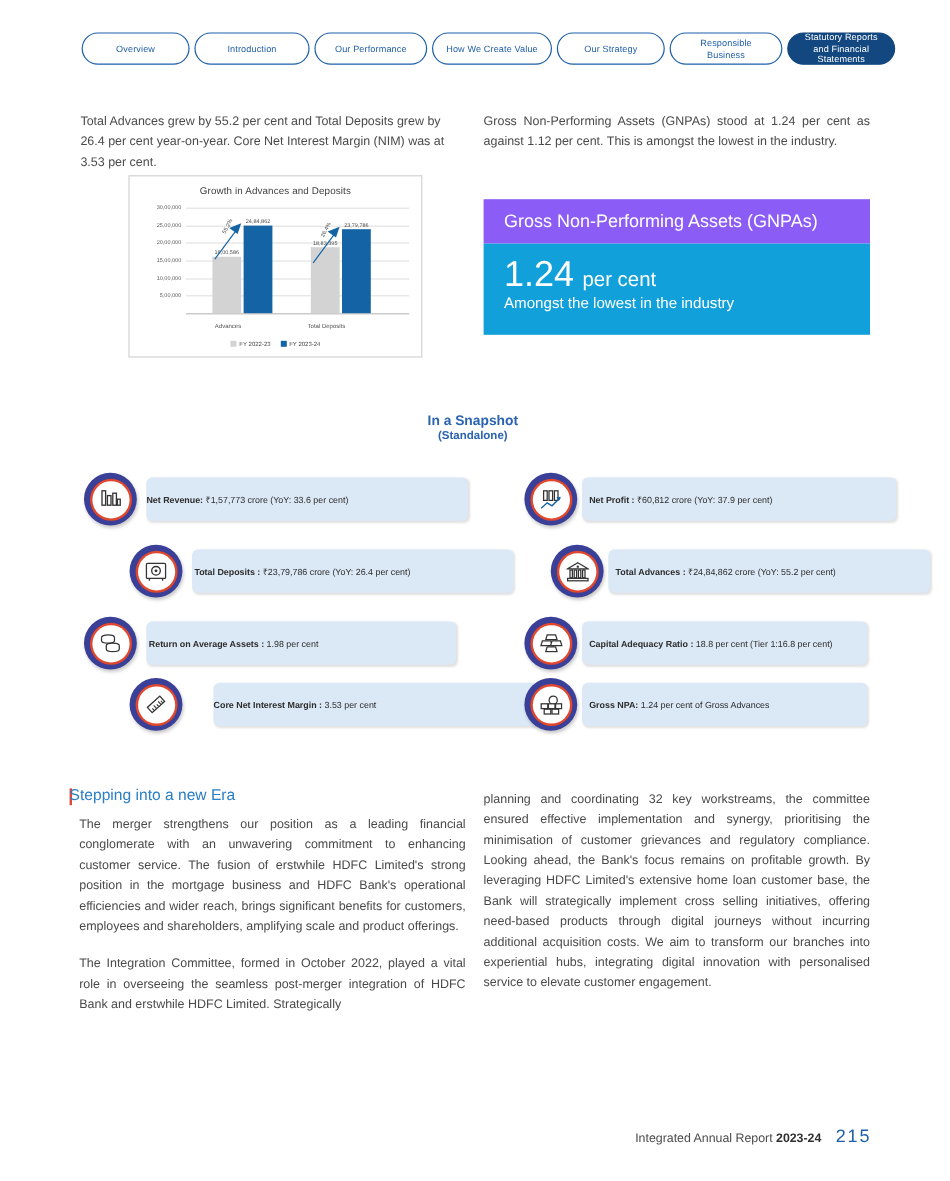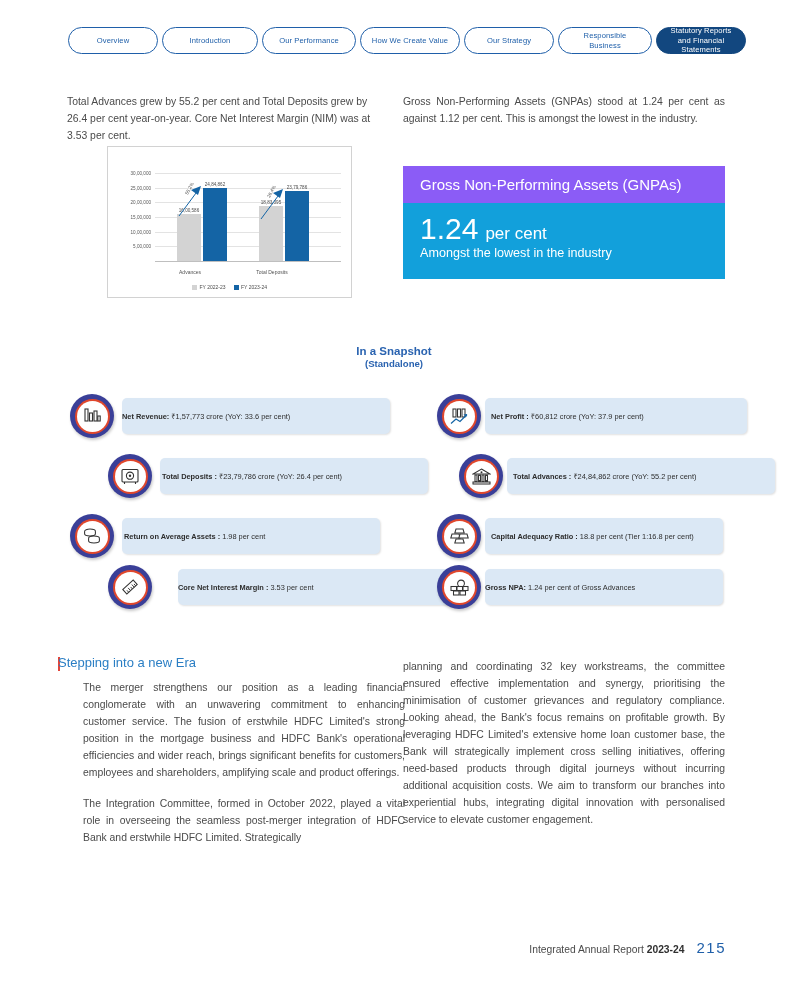--- a/index.html
+++ b/index.html
@@ -145,21 +145,21 @@
 
   
   .sec-head {
     position:absolute; left:58px; top:655px;
     font-size:13px; color:#2a7ec4; font-weight:500;
   }
   .sec-bar {
     position:absolute; left:58px; top:657px; width:2px; height:14px;
     background:#e2453a;
   }
-  .col-left { position:absolute; left:83px; top:680px; width:322px; }
+  .col-left { position:absolute; left:66px; top:680px; width:322px; }
   .col-right { position:absolute; left:403px; top:659px; width:322px; }
   .col-left p, .col-right p {
     margin:0 0 14px 0; font-size:10.4px; line-height:1.63;
     color:#4a4a4a; text-align:justify;
   }
 
   
   .footer {
     position:absolute; right:66px; bottom:28px;
     font-size:10.3px; color:#4a4a4a;
@@ -192,20 +192,21 @@
     </div>
   <div class="pill active">
       <span>Statutory Reports and Financial Statements</span>
     </div>
 </div>
 
 <div class="intro-left">Total Advances grew by  55.2 per cent and Total Deposits grew by 26.4 per cent year-on-year. Core Net Interest Margin (NIM) was at 3.53 per cent.</div>
 <div class="intro-right">Gross Non-Performing Assets (GNPAs) stood at 1.24 per cent as against 1.12 per cent. This is amongst the lowest in the industry.</div>
 
 <div class="chart-card">
+  <div class="chart-title">Growth in Advances and Deposits</div>
   <div class="plot" id="plot">
       <div class="gridline" style="top: 0px;"></div>
       <div class="ytick" style="top: 0px;">30,00,000</div>
       <div class="gridline" style="top: 14.6667px;"></div>
       <div class="ytick" style="top: 14.6667px;">25,00,000</div>
       <div class="gridline" style="top: 29.3333px;"></div>
       <div class="ytick" style="top: 29.3333px;">20,00,000</div>
       <div class="gridline" style="top: 44px;"></div>
       <div class="ytick" style="top: 44px;">15,00,000</div>
       <div class="gridline" style="top: 58.6667px;"></div>
@@ -378,21 +379,21 @@
               <polygon points="2,6 9,6 10.2,10 0.8,10" fill="#fff" stroke="#333" stroke-width="1.05"></polygon>
               <polygon points="10,6 17,6 18.2,10 8.8,10" fill="#fff" stroke="#333" stroke-width="1.05"></polygon>
               <polygon points="6,11 13,11 14.2,15 4.8,15" fill="#fff" stroke="#333" stroke-width="1.05"></polygon>
             </svg>
           </div>
         </div>
       </div>
     </div>
     <div class="snap-item" style="left: 437px; top: 565px; width: 300px;">
       <div class="snap-pill" style="left: 48px; width: 238px;">
-        <div style=""><span>Gross NPA:</span> <span class="val">1.24 per cent of Gross Advances</span></div>
+        <div style="padding-left: 6px;"><span>Gross NPA:</span> <span class="val">1.24 per cent of Gross Advances</span></div>
       </div>
       <div class="snap-icon" style="left: 0px;">
         <div class="ring2">
           <div class="ring3">
             <svg width="19" height="17" viewBox="0 0 19 17">
               <circle cx="11" cy="4.5" r="3.4" fill="none" stroke="#333" stroke-width="1.05"></circle>
               <rect x="1" y="7.5" width="5.5" height="4" fill="#fff" stroke="#333" stroke-width="1.05"></rect>
               <rect x="7" y="7.5" width="5.5" height="4" fill="#fff" stroke="#333" stroke-width="1.05"></rect>
               <rect x="13" y="7.5" width="5" height="4" fill="#fff" stroke="#333" stroke-width="1.05"></rect>
               <rect x="3.5" y="12" width="5.5" height="4" fill="#fff" stroke="#333" stroke-width="1.05"></rect>

